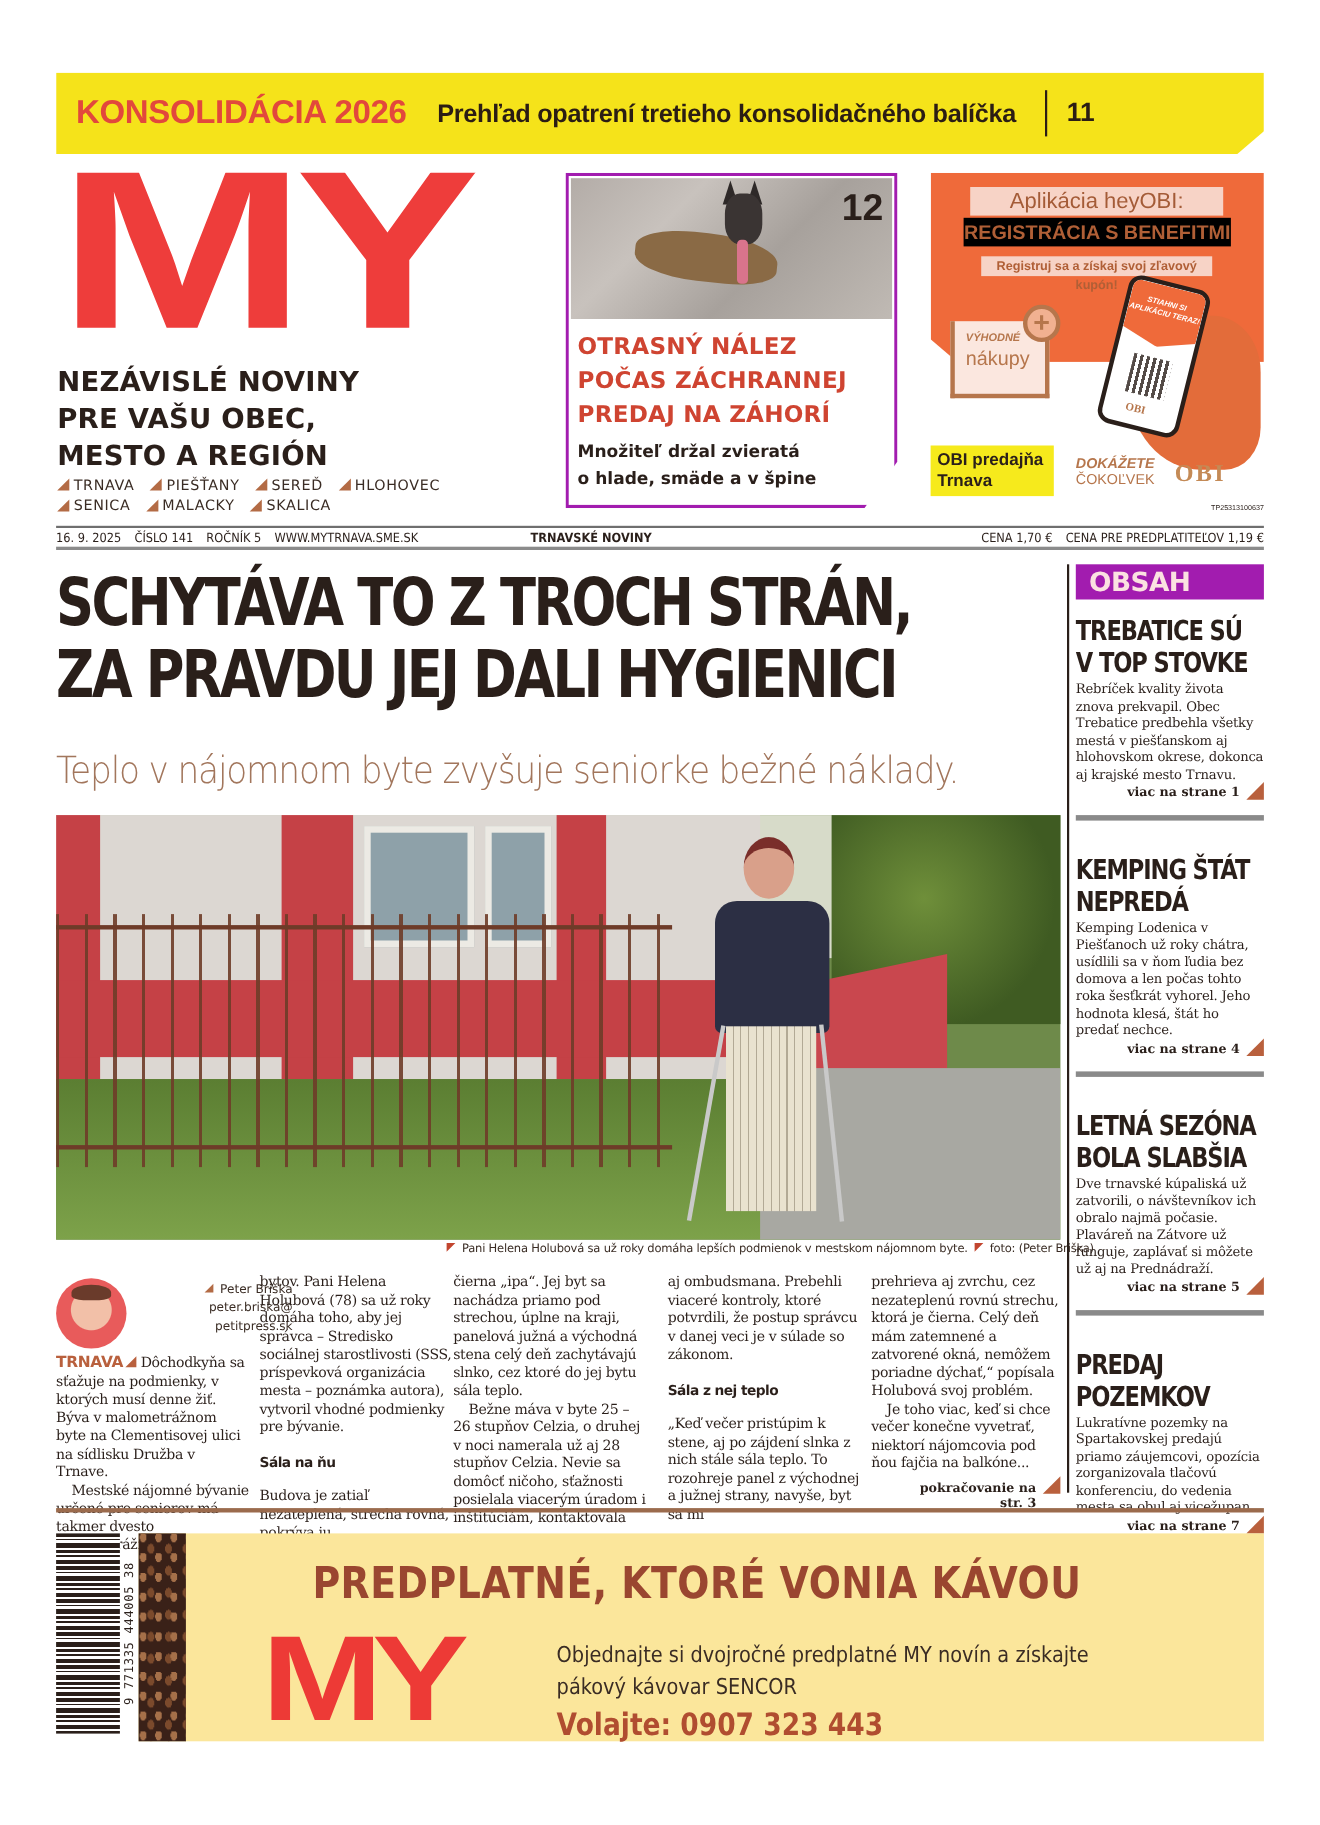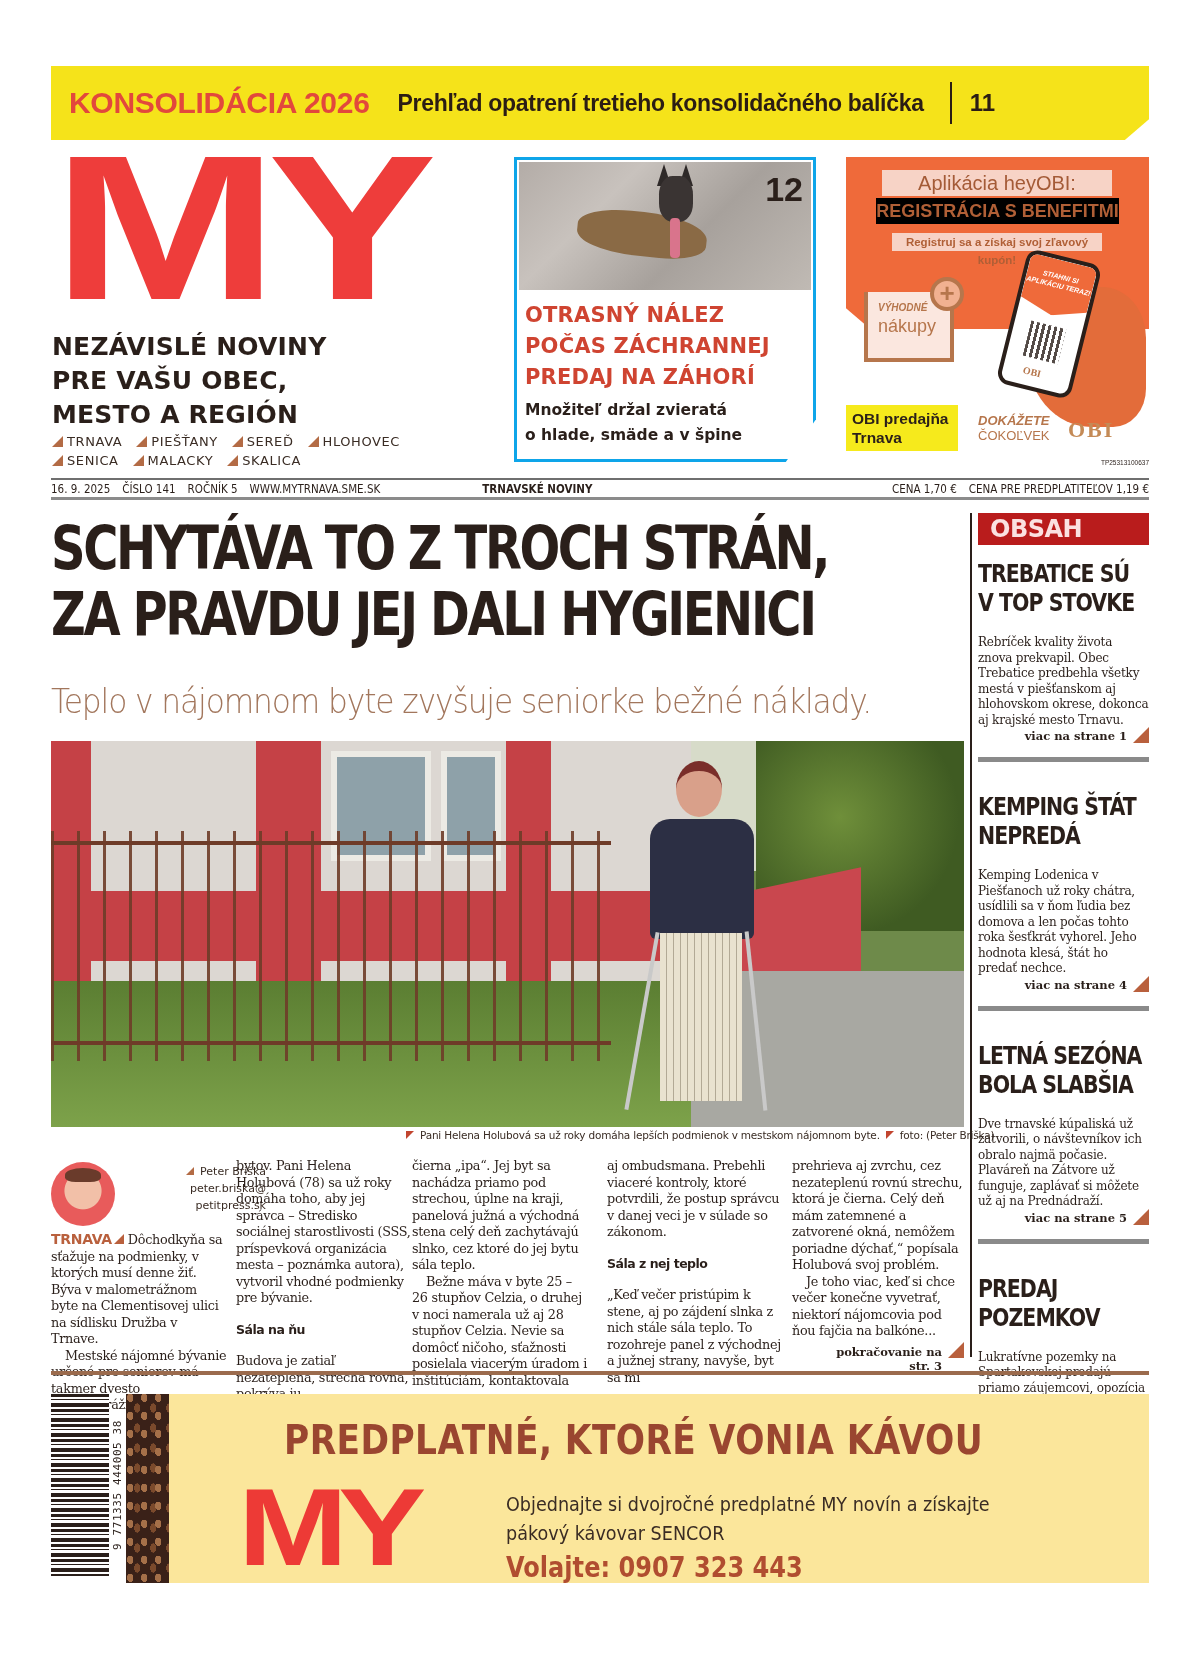--- a/index.html
+++ b/index.html
@@ -18,21 +18,21 @@
   .logo { position: absolute; left: 52px; top: 157px; width: 340px; height: 170px; font-family: "Liberation Sans", sans-serif; font-weight: 900;
     color: #ee3d3b; font-size: 218px; line-height: 170px; letter-spacing: -14px; transform: scaleX(1.25); transform-origin: left top; overflow: hidden; }
   .logo span { display: block; margin-top: -18px; }
   .tagline { position: absolute; left: 52px; top: 330px; font-family: "DejaVu Sans", sans-serif; font-weight: 700; font-size: 25px; line-height: 34px; color: #2a1f1a; letter-spacing: 0.2px; }
   .tagline div { white-space: nowrap; }
   .regions { position: absolute; left: 52px; top: 432px; font-family: "DejaVu Sans", sans-serif; font-size: 13px; color: #3a2c24; line-height: 19px; letter-spacing: 0.6px; }
   .regions .row { display: flex; gap: 14px; white-space: nowrap; }
   .tri { display: inline-block; width: 0; height: 0; border-left: 11px solid transparent; border-bottom: 11px solid #b36b45; margin-right: 4px; vertical-align: -1px; }
 
   
-  .teaser { position: absolute; left: 514px; top: 157px; width: 302px; height: 305px; border: 3px solid #0ea5e9;
+  .teaser { position: absolute; left: 514px; top: 157px; width: 302px; height: 305px; border: 3px solid #a21caf;
     clip-path: polygon(0 0, 100% 0, 100% 86%, 90% 100%, 0 100%); background: #fff; }
   .teaser .photo { position: absolute; left: 2px; top: 2px; width: 292px; height: 128px;
     background: linear-gradient(135deg, #b3aca7 0%, #c8c2bd 30%, #a7a19c 60%, #c0bab4 100%); overflow: hidden; }
   .dog-body { position: absolute; left: 58px; top: 50px; width: 130px; height: 44px; border-radius: 40% 50% 35% 45%; background: #8a6a45; transform: rotate(6deg); }
   .dog-head { position: absolute; left: 140px; top: 14px; width: 34px; height: 46px; border-radius: 40%; background: #3a3433; }
   .dog-ear1, .dog-ear2 { position: absolute; top: 2px; width: 0; height: 0; border-left: 7px solid transparent; border-right: 7px solid transparent; border-bottom: 22px solid #2e2928; }
   .dog-ear1 { left: 138px; } .dog-ear2 { left: 160px; }
   .dog-tongue { position: absolute; left: 151px; top: 56px; width: 10px; height: 40px; background: #d9748c; border-radius: 4px; }
   .teaser .pnum { position: absolute; right: 8px; top: 8px; font-family: "Liberation Sans", sans-serif; font-weight: 700; font-size: 34px; color: #2a1f1a; }
   .teaser .thead { position: absolute; left: 8px; top: 140px; font-family: "DejaVu Sans", sans-serif; font-weight: 700; font-size: 21px; line-height: 31px; color: #cf4431; letter-spacing: 0.2px; }
@@ -94,24 +94,24 @@
   .woman .pants { position: absolute; left: 24px; top: 172px; width: 82px; height: 168px;
     background: repeating-linear-gradient(90deg, #e9e2cf 0 6px, #b2a995 6px 7px); }
   .woman .crutch1, .woman .crutch2 { position: absolute; top: 170px; width: 4px; height: 180px; background: #c9c9c9; }
   .woman .crutch1 { left: 4px; transform: rotate(10deg); } .woman .crutch2 { left: 118px; transform: rotate(-6deg); }
 
   .caption { position: absolute; left: 400px; top: 1129px; width: 564px; font-family: "DejaVu Sans", sans-serif; font-size: 10.5px; color: #3a2c24; text-align: right; white-space: nowrap; letter-spacing: -0.2px; }
   .caption .ctri { display: inline-block; width: 0; height: 0; border-right: 8px solid transparent; border-top: 8px solid #c2452f; margin: 0 6px; }
 
   
   .sidebar { position: absolute; left: 970px; top: 513px; width: 179px; height: 844px; border-left: 2px solid #2a1f1a; padding-left: 6px; }
-  .obsah { height: 32px; background: #b91c1c; font-family: "DejaVu Sans", sans-serif; font-weight: 700; font-size: 24px; color: #fbe1e1; padding-left: 12px; line-height: 32px; letter-spacing: -0.5px; transform-origin: left; }
+  .obsah { height: 32px; background: #a21caf; font-family: "DejaVu Sans", sans-serif; font-weight: 700; font-size: 24px; color: #fbe1e1; padding-left: 12px; line-height: 32px; letter-spacing: -0.5px; transform-origin: left; }
   .sb-item { position: relative; margin-top: 14px; }
   .sb-title { font-family: "DejaVu Sans", sans-serif; font-weight: 700; font-size: 25px; line-height: 29px; color: #2a1f1a; letter-spacing: -1.2px; transform: scaleX(0.82); transform-origin: left; white-space: nowrap; }
-  .sb-text { font-family: "DejaVu Serif", serif; font-size: 12px; line-height: 15.5px; color: #2a1f1a; margin-top: 18px; letter-spacing: -0.2px; }
+  .sb-text { font-family: "DejaVu Serif", serif; font-size: 12px; line-height: 15.5px; color: #2a1f1a; margin-top: 2px; letter-spacing: -0.2px; }
   .sb-more { font-family: "DejaVu Serif", serif; font-weight: 700; font-size: 11.5px; text-align: right; padding-right: 22px; position: relative; margin-top: 1px; }
   .sb-more .mtri { position: absolute; right: 0; top: -2px; width: 0; height: 0; border-left: 16px solid transparent; border-bottom: 16px solid #b9603d; }
   .sb-rule { height: 5px; background: #8a8a8a; margin-top: 14px; }
 
   
   .author-photo { position: absolute; left: 51px; top: 1162px; width: 64px; height: 64px; border-radius: 50%; background: radial-gradient(circle at 50% 45%, #f2c0a8 0 38%, #e85b5b 40%); overflow: hidden; }
   .author-photo .hair { position: absolute; left: 14px; top: 6px; width: 36px; height: 14px; background: #6a3b2b; border-radius: 50% 50% 30% 30%; }
   .byline { position: absolute; left: 140px; top: 1163px; width: 126px; text-align: right; font-family: "DejaVu Sans", sans-serif; font-size: 11px; line-height: 17px; color: #3a2c24; }
   .byline .btri { display: inline-block; width: 0; height: 0; border-left: 8px solid transparent; border-bottom: 8px solid #b36b45; margin-right: 6px; }
   .col { position: absolute; top: 1158px; font-family: "DejaVu Serif", serif; font-size: 12.8px; line-height: 16.5px; color: #2a1f1a; letter-spacing: -0.3px; }

